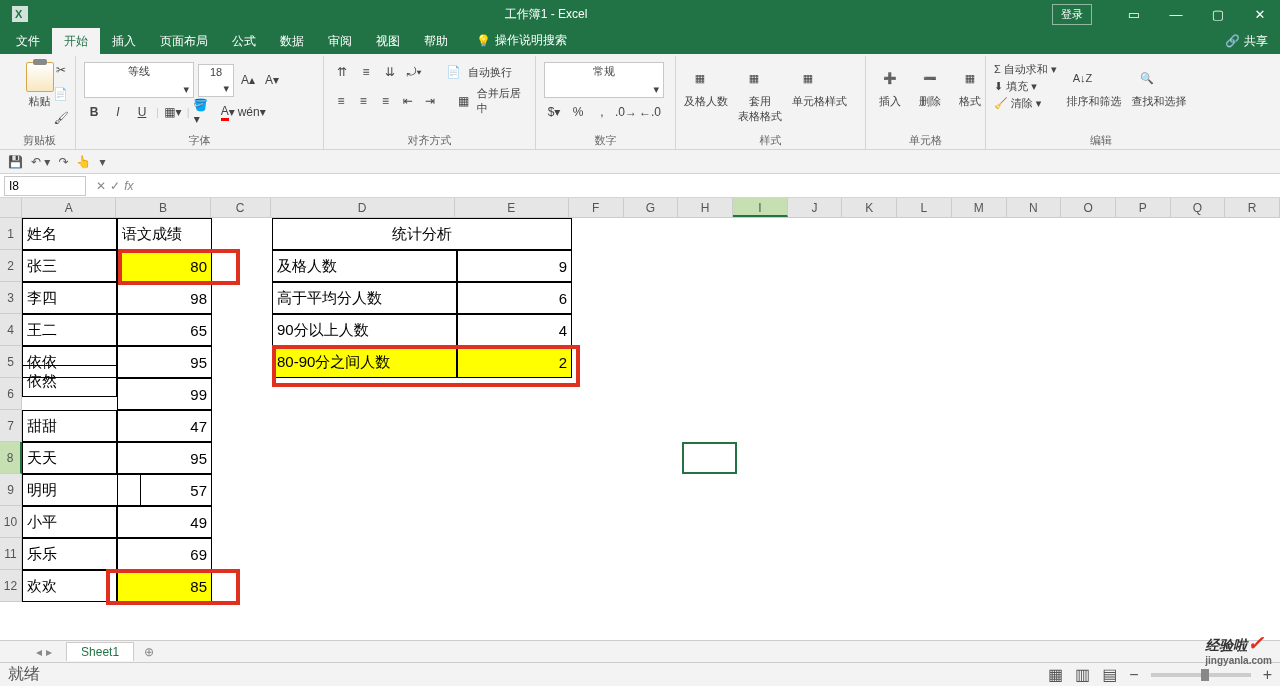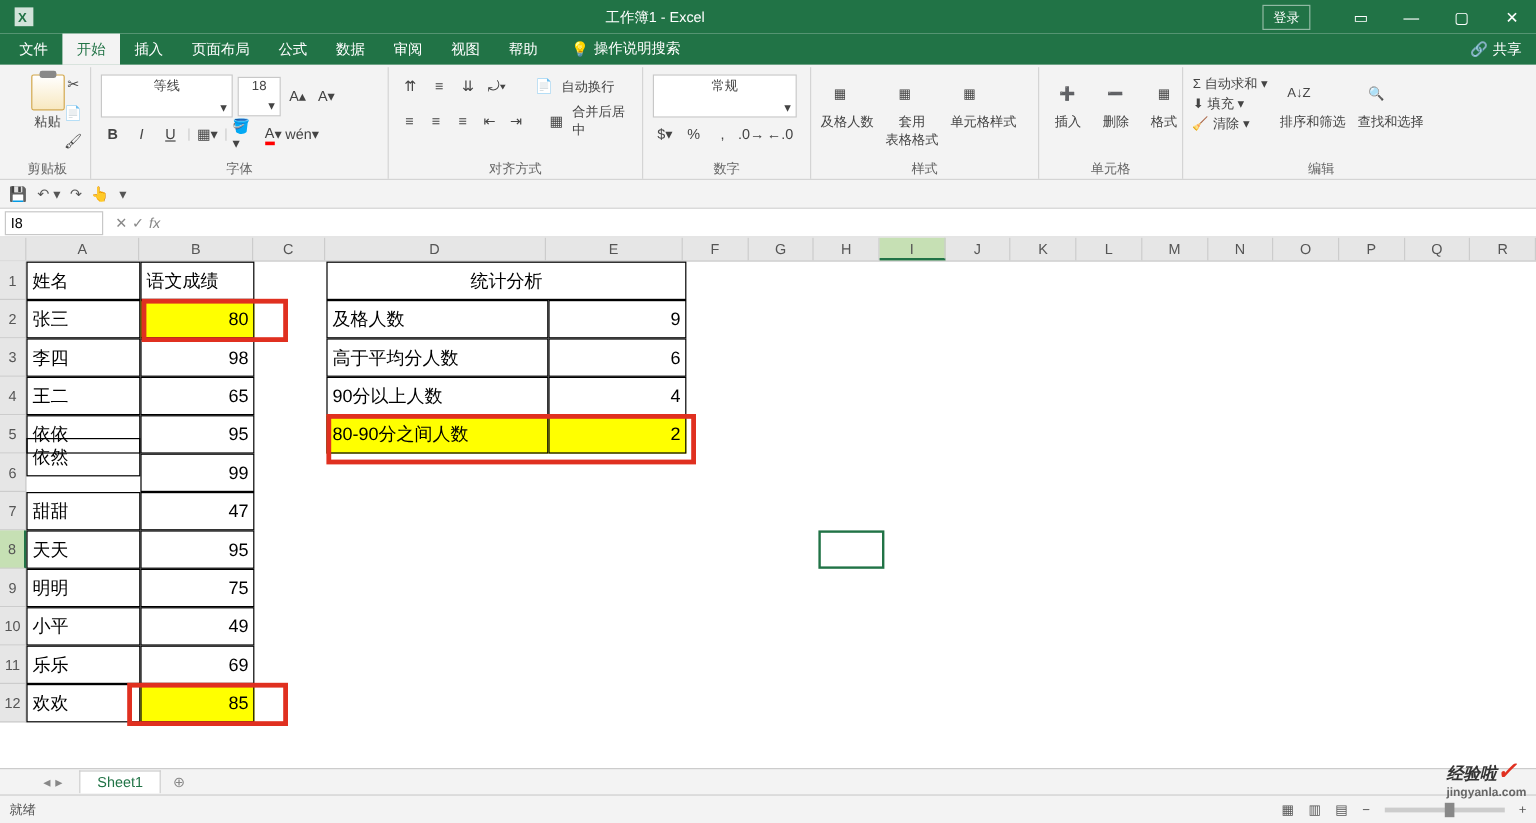--- a/index.html
+++ b/index.html
@@ -58,21 +58,21 @@
 
 .red-box { position: absolute; border: 4px solid #e03020; pointer-events: none; }
 
 .active-cell { position: absolute; border: 2px solid #217346; background: #fff; pointer-events: none; }
 
 .sheet-tabs { position: absolute; bottom: 24px; left: 0; right: 0; height: 22px; background: #f3f3f3; border-top: 1px solid #ccc; display: flex; align-items: center; font-size: 12px; padding-left: 24px; gap: 2px; }
 .sheet-nav { display: flex; gap: 4px; color: #888; padding: 0 12px; }
 .sheet-tab { padding: 2px 14px; background: #fff; border: 1px solid #ccc; border-bottom: none; color: #217346; }
 .sheet-add { padding: 2px 8px; color: #888; }
 
-.status-bar { position: absolute; bottom: 0; left: 0; right: 0; height: 24px; background: #f3f3f3; border-top: 1px solid #ccc; display: flex; align-items: center; justify-content: space-between; padding: 0 8px; font-size: 11px; color: #555; margin-top: 17px; }
+.status-bar { position: absolute; bottom: 0; left: 0; right: 0; height: 24px; background: #f3f3f3; border-top: 1px solid #ccc; display: flex; align-items: center; justify-content: space-between; padding: 0 8px; font-size: 16px; color: #555; margin-top: 17px; }
 .status-right { display: flex; align-items: center; gap: 12px; }
 .zoom-slider { width: 100px; height: 4px; background: #ccc; position: relative; }
 .zoom-slider::after { content:''; position:absolute; left:50%; top:-4px; width:8px; height:12px; background:#888; }
 
 .watermark { position: absolute; bottom: 20px; right: 8px; display:flex; align-items:center; gap:4px; font-size: 14px; font-weight: bold; font-style: italic; }
 .watermark .txt { color:#333; }
 .watermark .check { color:#e03020; font-size:20px; }
 .watermark .url { font-size:10px; color:#666; font-weight:bold; font-style:normal; }
 
 .big-icon { width:32px; height:32px; display:flex; align-items:center; justify-content:center; }
@@ -324,22 +324,22 @@
       <div class="cell b-all" style="left: 0px; top: 96px; width: 95px; height: 32px;">王二</div>
       <div class="cell b-all right" style="left: 95px; top: 96px; width: 95px; height: 32px;">65</div>
       <div class="cell b-all" style="left: 0px; top: 128px; width: 95px; height: 32px;">依依</div>
       <div class="cell b-all right" style="left: 95px; top: 128px; width: 95px; height: 32px;">95</div>
       <div class="cell b-all" style="left: 0px; top: 147px; width: 95px; height: 32px;">依然</div>
       <div class="cell b-all right" style="left: 95px; top: 160px; width: 95px; height: 32px;">99</div>
       <div class="cell b-all" style="left: 0px; top: 192px; width: 95px; height: 32px;">甜甜</div>
       <div class="cell b-all right" style="left: 95px; top: 192px; width: 95px; height: 32px;">47</div>
       <div class="cell b-all" style="left: 0px; top: 224px; width: 95px; height: 32px;">天天</div>
       <div class="cell b-all right" style="left: 95px; top: 224px; width: 95px; height: 32px;">95</div>
-      <div class="cell b-all" style="left: 0px; top: 256px; width: 95px; height: 32px;">明明</div>
-      <div class="cell b-all right" style="left: 95px; top: 256px; width: 95px; height: 32px;">75</div>
+      <div class="cell b-all" style="left: 0px; top: 256px; width: 119px; height: 32px;">明明</div>
+      <div class="cell b-all right" style="left: 95px; top: 256px; width: 95px; height: 32px;">57</div>
       <div class="cell b-all" style="left: 0px; top: 288px; width: 95px; height: 32px;">小平</div>
       <div class="cell b-all right" style="left: 95px; top: 288px; width: 95px; height: 32px;">49</div>
       <div class="cell b-all" style="left: 0px; top: 320px; width: 95px; height: 32px;">乐乐</div>
       <div class="cell b-all right" style="left: 95px; top: 320px; width: 95px; height: 32px;">69</div>
       <div class="cell b-all" style="left: 0px; top: 352px; width: 95px; height: 32px;">欢欢</div>
       <div class="cell b-all right yellow" style="left: 95px; top: 352px; width: 95px; height: 32px;">85</div>
       <div class="cell b-all center" style="left: 250px; top: 0px; width: 300px; height: 32px;">统计分析</div>
       <div class="cell b-all" style="left: 250px; top: 32px; width: 185px; height: 32px;">及格人数</div>
       <div class="cell b-all right" style="left: 435px; top: 32px; width: 115px; height: 32px;">9</div>
       <div class="cell b-all" style="left: 250px; top: 64px; width: 185px; height: 32px;">高于平均分人数</div>

